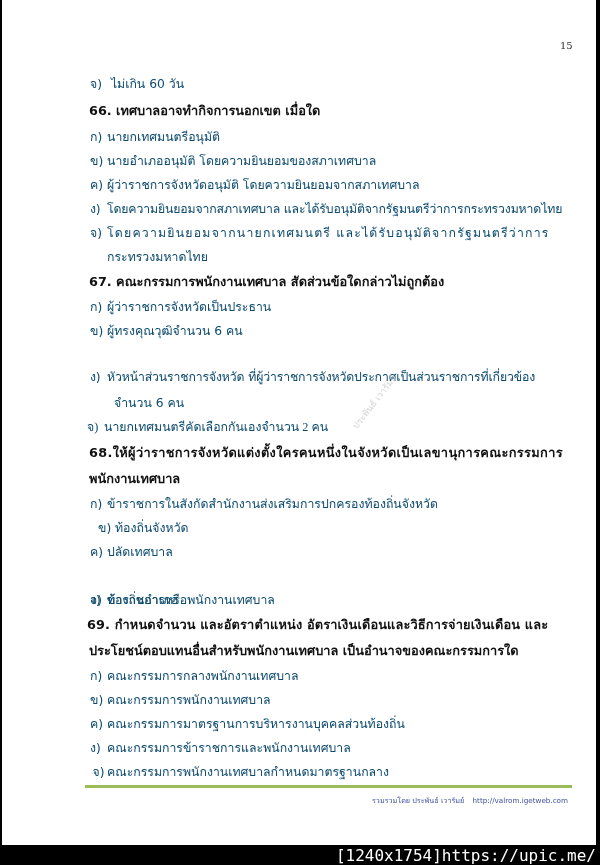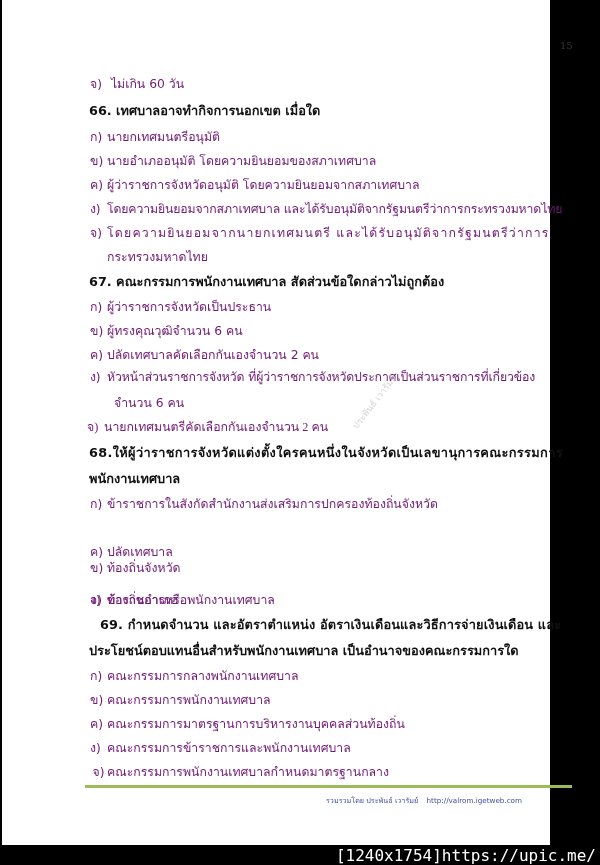--- a/index.html
+++ b/index.html
@@ -1,28 +1,28 @@
 <!DOCTYPE html>
 <html><head>
   <meta charset="utf-8">
   <style>
     html, body { margin: 0; padding: 0; }
     body {
       width: 600px; height: 865px; background: #000; position: relative; overflow: hidden;
       font-family: "DejaVu Sans", "Liberation Sans", sans-serif;
     }
     .page {
-      position: absolute; left: 2px; top: 0; width: 548px; height: 845px;
+      position: absolute; left: 2px; top: 0; width: 594px; height: 845px;
       background: #ffffff; color: #1a1a1a;
     }
     .page-number {
       position: absolute; left: 558px; top: 40px;
       font-family: "DejaVu Serif", "Liberation Serif", serif; font-size: 10px; color: #333;
     }
-    .line { position: absolute; white-space: nowrap; font-size: 12.3px; color: #701a75; }
+    .line { position: absolute; white-space: nowrap; font-size: 12.3px; color: #0c4a6e; }
     .q { position: absolute; white-space: nowrap; font-size: 12.8px; font-weight: bold; color: #111; }
     .opt-label { display: inline-block; width: 17px; }
     .watermark {
       position: absolute; left: 340px; top: 395px; font-size: 9px; color: #c9c9c9;
       transform: rotate(-52deg); white-space: nowrap; opacity: 0.8;
     }
     .rule {
       position: absolute; left: 83px; top: 785px; width: 487px; height: 3px; background: #9bbb59;
     }
     .footer {
@@ -49,36 +49,35 @@
   <div class="line" style="left:88px;top:127px;"><span class="opt-label">ก)</span><span>นายกเทศมนตรีอนุมัติ</span></div>
   <div class="line" style="left:88px;top:151px;"><span class="opt-label">ข)</span><span>นายอำเภออนุมัติ โดยความยินยอมของสภาเทศบาล</span></div>
   <div class="line" style="left:88px;top:175px;"><span class="opt-label">ค)</span><span>ผู้ว่าราชการจังหวัดอนุมัติ โดยความยินยอมจากสภาเทศบาล</span></div>
   <div class="line" style="left:88px;top:199px;letter-spacing:-0.15px;"><span class="opt-label">ง)</span><span>โดยความยินยอมจากสภาเทศบาล และได้รับอนุมัติจากรัฐมนตรีว่าการกระทรวงมหาดไทย</span></div>
   <div class="line" style="left:88px;top:223px;letter-spacing:1.2px;"><span class="opt-label" style="letter-spacing:0">จ)</span><span>โดยความยินยอมจากนายกเทศมนตรี และได้รับอนุมัติจากรัฐมนตรีว่าการ</span></div>
   <div class="line" style="left:105px;top:247px;">กระทรวงมหาดไทย</div>
 
   <div class="q" style="left:87px;top:271px;">67. คณะกรรมการพนักงานเทศบาล สัดส่วนข้อใดกล่าวไม่ถูกต้อง</div>
   <div class="line" style="left:88px;top:297px;"><span class="opt-label">ก)</span><span>ผู้ว่าราชการจังหวัดเป็นประธาน</span></div>
   <div class="line" style="left:88px;top:321px;"><span class="opt-label">ข)</span><span>ผู้ทรงคุณวุฒิจำนวน 6 คน</span></div>
-  <div class="line" style="left:88px;top:345px;"><span class="opt-label">ค)</span><span>ปลัดเทศบาลคัดเลือกกันเองจำนวน 2 คน</span></div>
   <div class="line" style="left:88px;top:367px;letter-spacing:-0.15px;"><span class="opt-label">ง)</span><span>หัวหน้าส่วนราชการจังหวัด ที่ผู้ว่าราชการจังหวัดประกาศเป็นส่วนราชการที่เกี่ยวข้อง</span></div>
   <div class="line" style="left:112px;top:393px;">จำนวน 6 คน</div>
   <div class="line" style="left:85px;top:417px;font-family:Liberation Serif, serif;"><span class="opt-label">จ)</span><span>นายกเทศมนตรีคัดเลือกกันเองจำนวน 2 คน</span></div>
 
   <div class="watermark">ประพันธ์ เวารัมย์</div>
 
   <div class="q" style="left:87px;top:442px;letter-spacing:0.35px;">68.ให้ผู้ว่าราชการจังหวัดแต่งตั้งใครคนหนึ่งในจังหวัดเป็นเลขานุการคณะกรรมการ</div>
   <div class="q" style="left:87px;top:468px;">พนักงานเทศบาล</div>
   <div class="line" style="left:88px;top:494px;"><span class="opt-label">ก)</span><span>ข้าราชการในสังกัดสำนักงานส่งเสริมการปกครองท้องถิ่นจังหวัด</span></div>
-  <div class="line" style="left:88px;top:518px;margin-top:40px;"><span class="opt-label">ข)</span><span>ท้องถิ่นจังหวัด</span></div>
+  <div class="line" style="left:96px;top:518px;"><span class="opt-label">ข)</span><span>ท้องถิ่นจังหวัด</span></div>
   <div class="line" style="left:88px;top:542px;"><span class="opt-label">ค)</span><span>ปลัดเทศบาล</span></div>
   <div class="line" style="left:88px;top:590px;"><span class="opt-label">ง)</span><span>ท้องถิ่นอำเภอ</span></div>
   <div class="line" style="left:88px;top:590px;"><span class="opt-label">จ)</span><span>ข้าราชการหรือพนักงานเทศบาล</span></div>
 
-  <div class="q" style="left:98px;top:614px;letter-spacing:0.15px;">69. กำหนดจำนวน และอัตราตำแหน่ง อัตราเงินเดือนและวิธีการจ่ายเงินเดือน และ</div>
+  <div class="q" style="left:85px;top:614px;letter-spacing:0.15px;">69. กำหนดจำนวน และอัตราตำแหน่ง อัตราเงินเดือนและวิธีการจ่ายเงินเดือน และ</div>
   <div class="q" style="left:87px;top:640px;">ประโยชน์ตอบแทนอื่นสำหรับพนักงานเทศบาล เป็นอำนาจของคณะกรรมการใด</div>
   <div class="line" style="left:88px;top:666px;"><span class="opt-label">ก)</span><span>คณะกรรมการกลางพนักงานเทศบาล</span></div>
   <div class="line" style="left:88px;top:690px;"><span class="opt-label">ข)</span><span>คณะกรรมการพนักงานเทศบาล</span></div>
   <div class="line" style="left:88px;top:714px;"><span class="opt-label">ค)</span><span>คณะกรรมการมาตรฐานการบริหารงานบุคคลส่วนท้องถิ่น</span></div>
   <div class="line" style="left:88px;top:738px;"><span class="opt-label">ง)</span><span>คณะกรรมการข้าราชการและพนักงานเทศบาล</span></div>
   <div class="line" style="left:88px;top:762px;text-align:center;"><span class="opt-label">จ)</span><span>คณะกรรมการพนักงานเทศบาลกำหนดมาตรฐานกลาง</span></div>
 
   <div class="rule"></div>
   <div class="footer">
     <span>รวมรวมโดย ประพันธ์ เวารัมย์</span>

